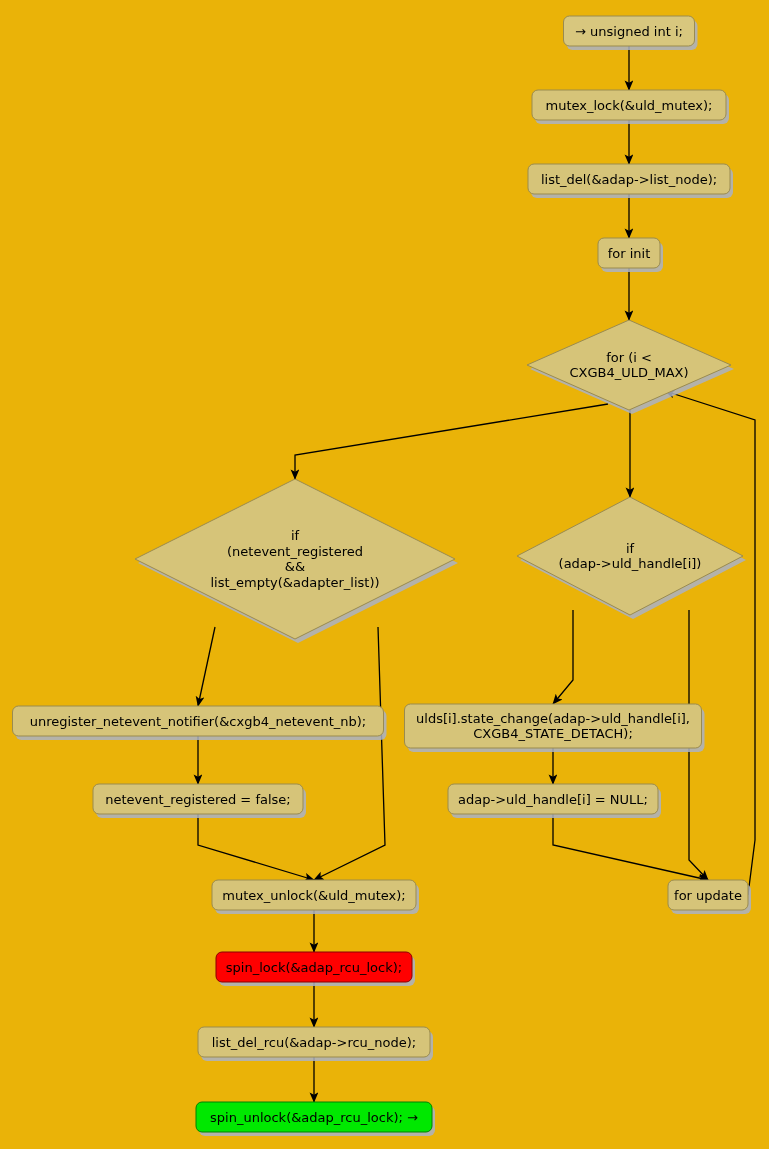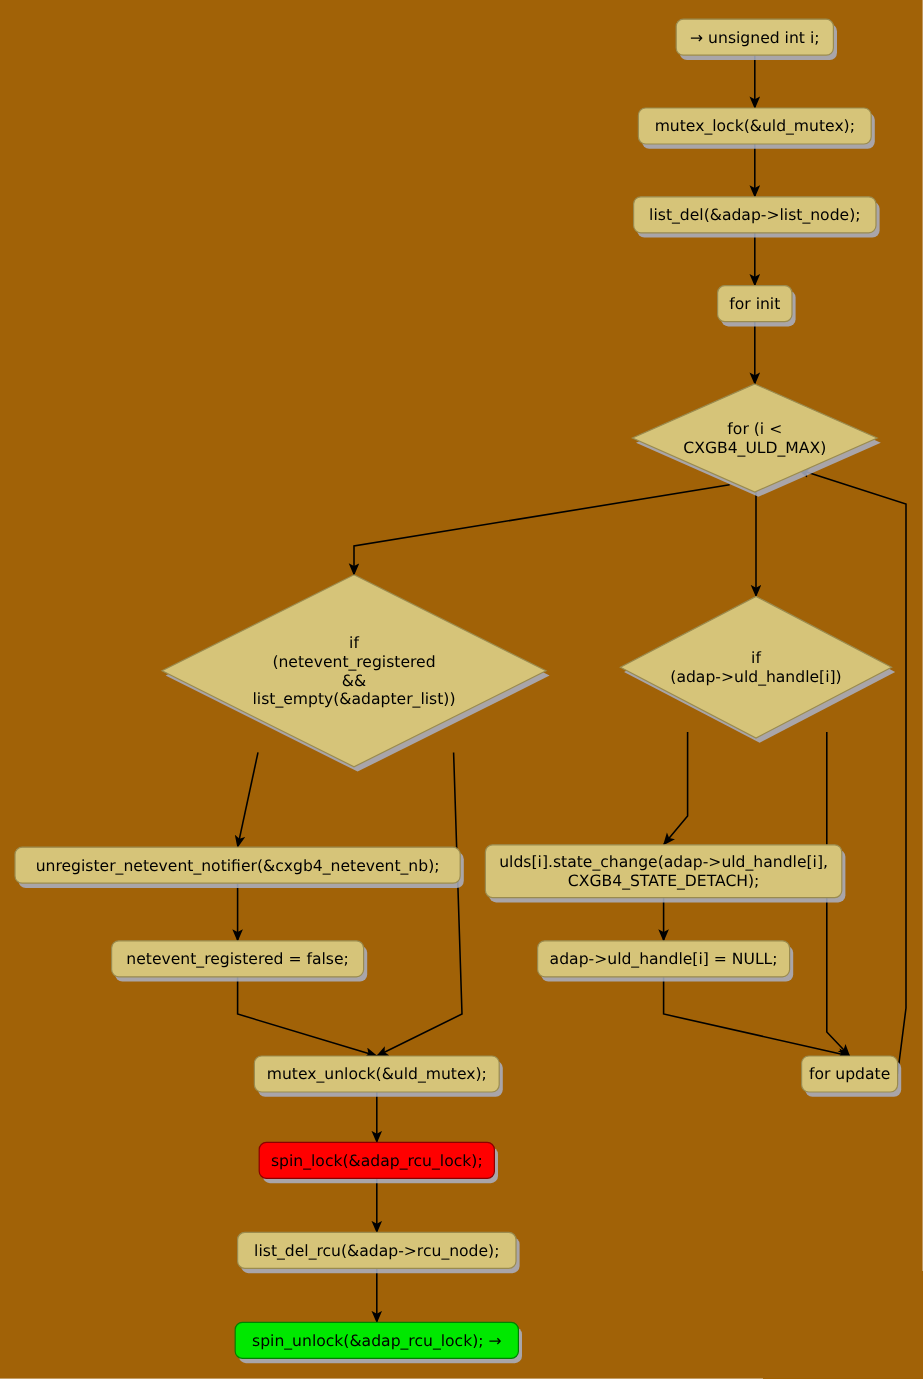--- a/index.html
+++ b/index.html
@@ -1,17 +1,17 @@
 <!DOCTYPE html>
 <html><head>
 <meta charset="utf-8">
 <style>
   html,body{margin:0;padding:0;background:#ffffff;}
   body{font-family:"DejaVu Sans","Liberation Sans",sans-serif;}
-  #stage{position:relative;width:769px;height:1149px;background:#a16207;overflow:hidden;}
+  #stage{position:relative;width:769px;height:1149px;background:#eab308;overflow:hidden;}
   svg{display:block;}
   text{font-family:"DejaVu Sans","Liberation Sans",sans-serif;font-size:13px;fill:#000000;}
 </style>
 </head>
 <body>
 
 <div id="stage">
   <svg id="chart" width="769" height="1149" viewBox="0 0 769 1149" xmlns="http://www.w3.org/2000/svg">
     <defs>
       <marker id="arrowhead" markerWidth="9" markerHeight="9" refX="7.4" refY="3.4" orient="auto" markerUnits="strokeWidth">

